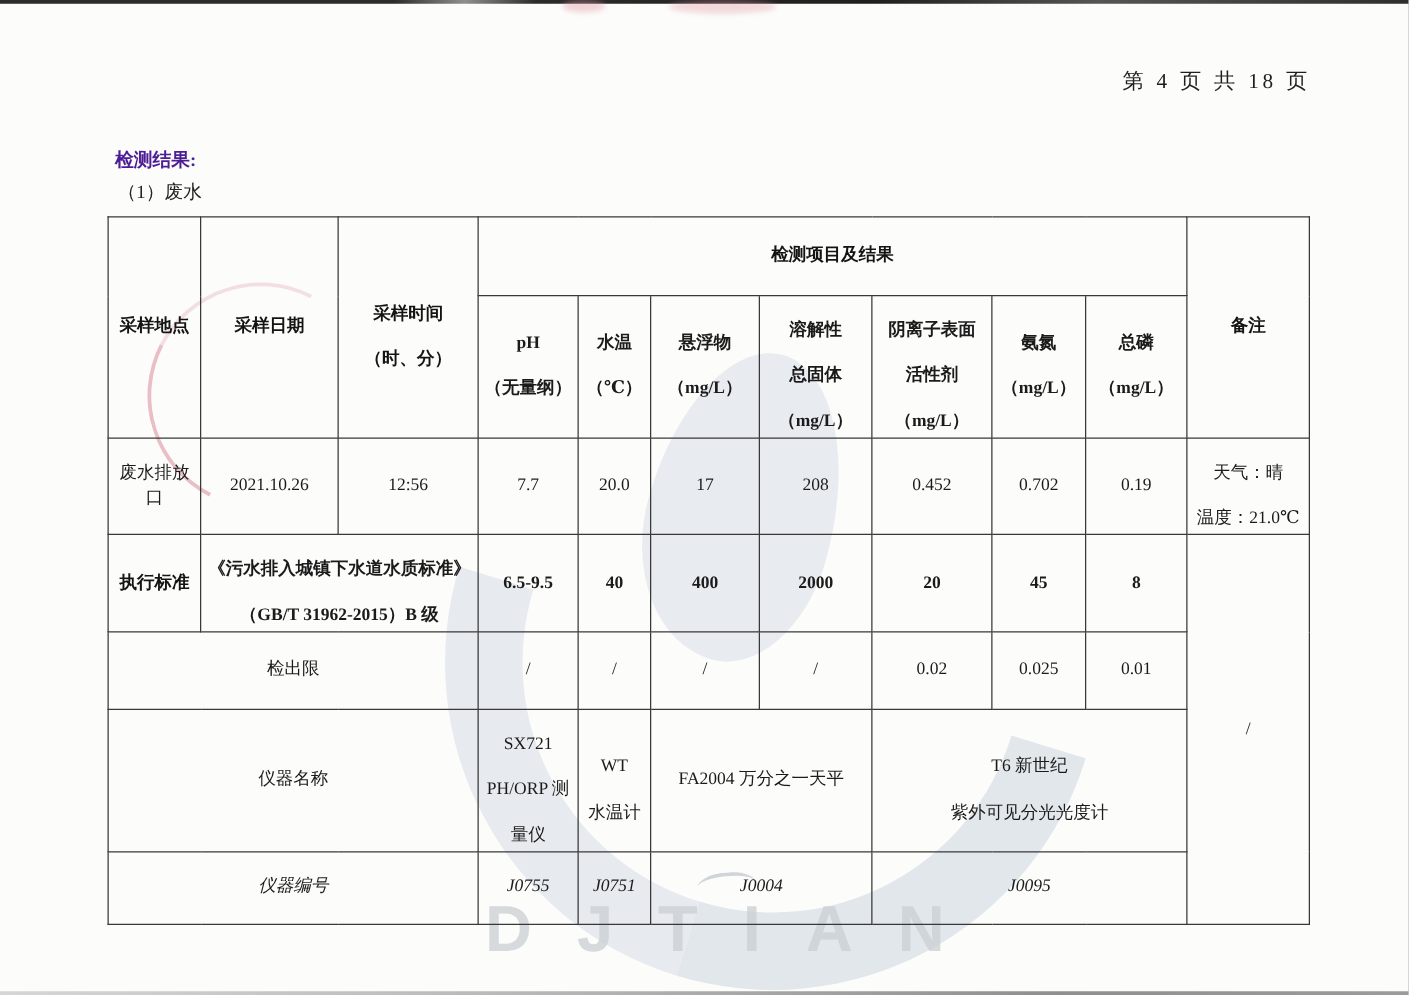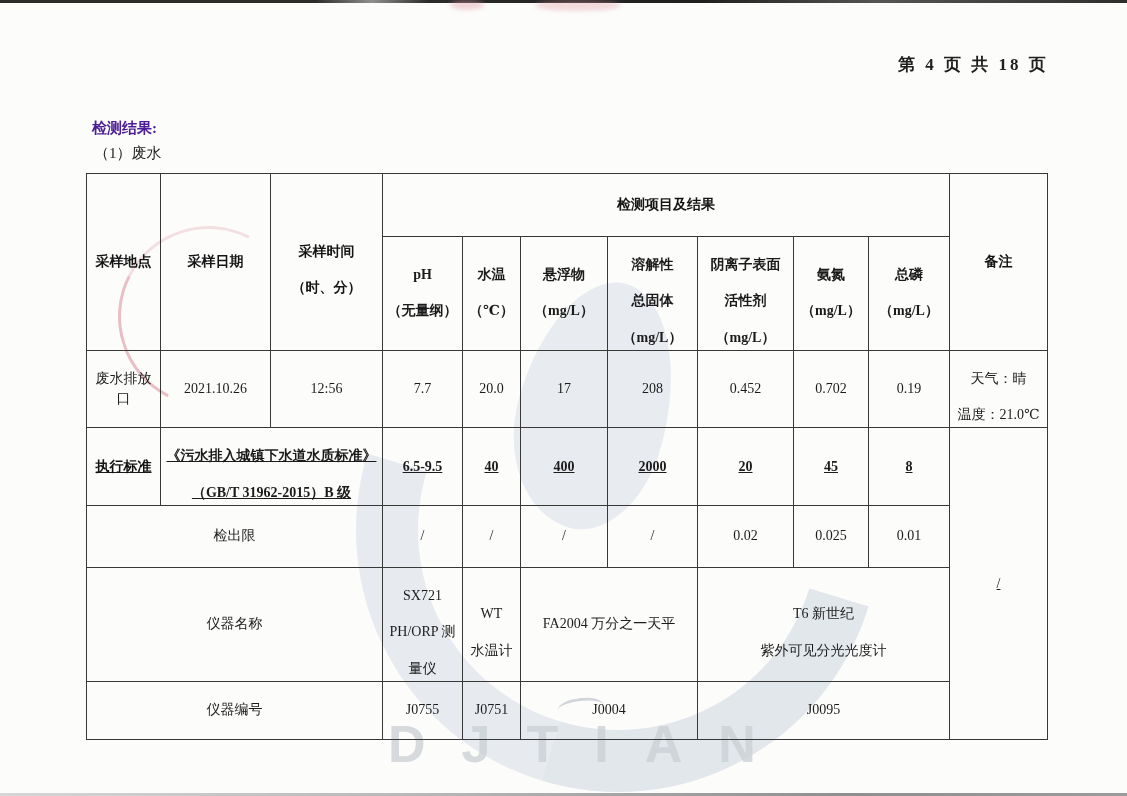--- a/index.html
+++ b/index.html
@@ -9,21 +9,21 @@
   
   .top-edge{position:absolute;top:0;left:0;width:1127px;height:3px;
     background:linear-gradient(90deg,#2c2c2c 0,#2c2c2c 28%,#8f8f8f 33%,#2b2b2b 38%,#1f1f1f 62%,#555 78%,#2e2e2e 100%);}
   .bottom-edge{position:absolute;bottom:0;left:0;width:1127px;height:3px;
     background:linear-gradient(90deg,#d6d6d6 0,#b5b5b5 40%,#8f8f8f 75%,#9b9b9b 100%);}
   .smudge{position:absolute;filter:blur(2px);border-radius:50%;}
   .smudge.s1{left:450px;top:0;width:34px;height:10px;background:rgba(226,152,162,0.40);}
   .smudge.s2{left:535px;top:0;width:86px;height:11px;background:rgba(226,152,162,0.35);}
 
   
-  .page-number{position:absolute;left:898px;top:53px;font-size:17px;letter-spacing:3px;color:#1f1f1f;white-space:nowrap;font-weight:bold;}
+  .page-number{position:absolute;left:898px;top:53px;font-size:17px;letter-spacing:3px;color:#1f1f1f;white-space:nowrap;}
   .section-title{position:absolute;left:92px;top:119px;font-size:15px;font-weight:700;color:#4c1d95;}
   .subsection-title{position:absolute;left:94px;top:144px;font-size:15px;color:#222;}
 
   
   .wm-logo{position:absolute;left:350px;top:262px;width:480px;height:440px;z-index:0;}
   .wm-crescent{position:absolute;left:6px;top:6px;width:400px;height:400px;border-radius:50%;
     border:62px solid transparent;border-bottom-color:rgba(200,209,222,0.50);
     border-left-color:rgba(200,209,222,0.40);transform:rotate(-28deg);}
   .wm-drop{position:absolute;left:170px;top:18px;width:150px;height:250px;
     background:rgba(204,212,224,0.42);border-radius:48% 52% 44% 56% / 55% 60% 40% 45%;
@@ -35,21 +35,21 @@
     border-top:3px solid rgba(198,203,210,0.8);border-radius:50%;transform:rotate(-6deg);}
   .wm-text{position:absolute;left:388px;top:714px;font-family:"Liberation Sans","DejaVu Sans",sans-serif;
     font-weight:700;font-size:52px;letter-spacing:36px;color:rgba(203,207,213,0.78);white-space:nowrap;}
 
   
   table.report-table{position:absolute;left:86px;top:173px;width:961px;border-collapse:collapse;
     table-layout:fixed;z-index:1;background:transparent;color:#1b1b1b;}
   table.report-table td{border:1.6px solid #383838;text-align:center;vertical-align:middle;
     padding:2px 3px;font-size:14px;line-height:1.45;background:transparent;overflow:hidden;}
   tr.r-h1{height:63px;} tr.r-h2{height:60px;} tr.r-data{height:61px;}
-  tr.r-std{height:65px;text-decoration:underline;} tr.r-dl{height:62px;} tr.r-iname{height:64px;} tr.r-ino{height:58px;}
+  tr.r-std{height:65px;} tr.r-dl{height:62px;} tr.r-iname{height:64px;} tr.r-ino{height:58px;font-style:italic;}
   .hd{font-weight:600;color:#141414;}
   .param{font-size:13.5px;font-weight:600;line-height:1.4;}
   .ln{display:block;margin-top:16px;}
   .bold{font-weight:700;}
   .std-name{font-size:13.5px;line-height:1.75;}
   .remark-cell{text-align:left;padding-left:9px;font-size:13.5px;line-height:1.8;}
   .iname{font-size:13.5px;line-height:1.5;}
 </style>
 </head>
 <body>

